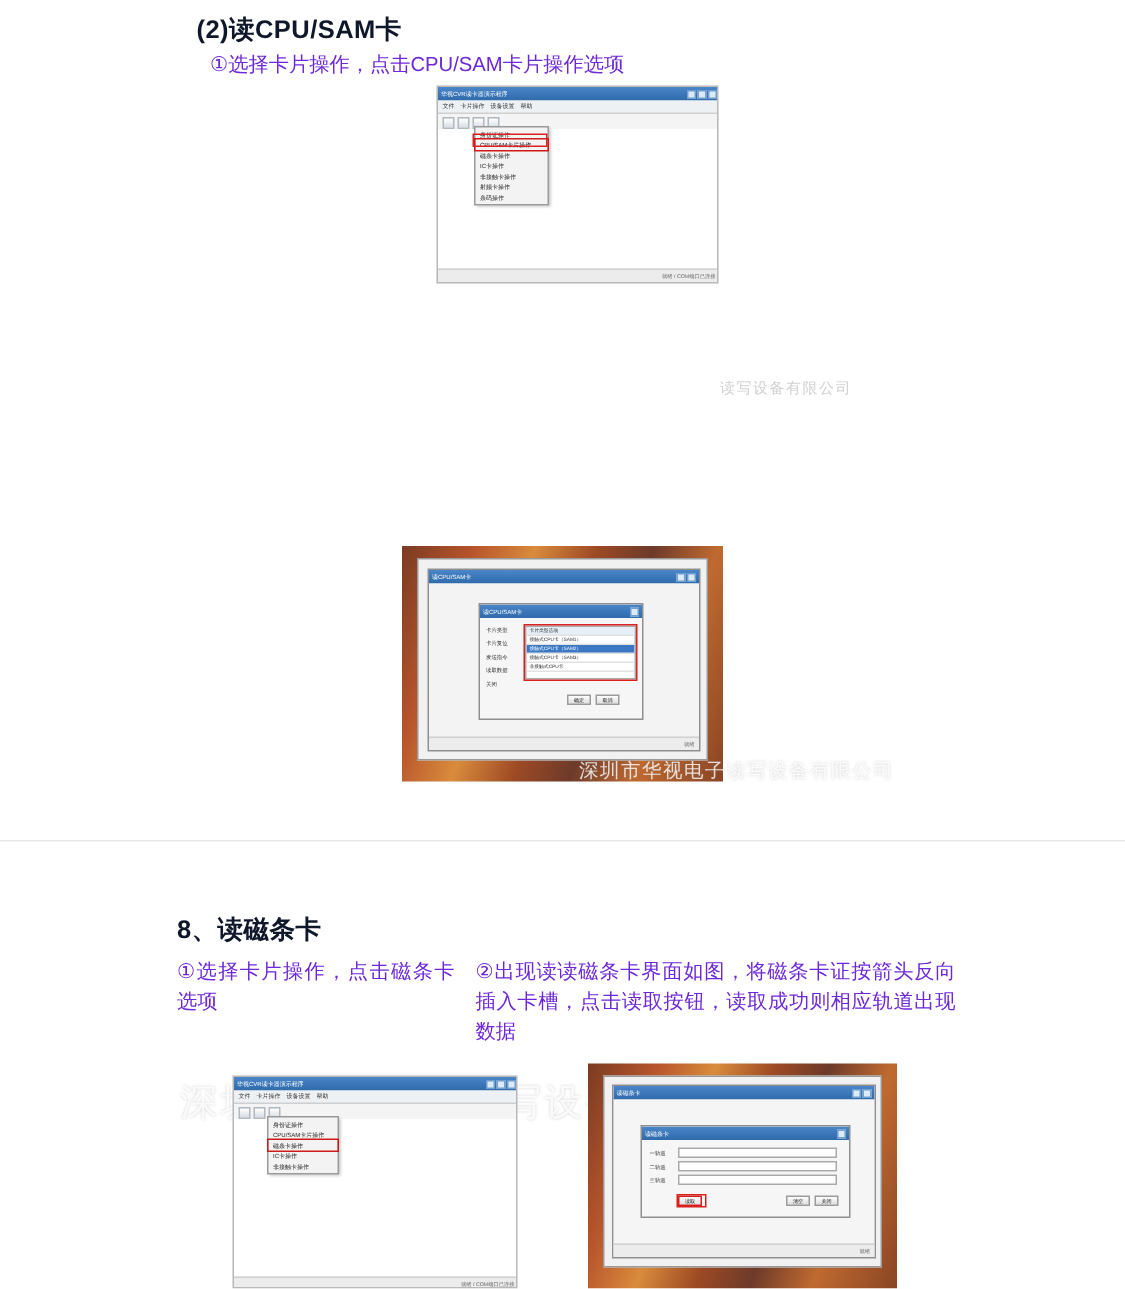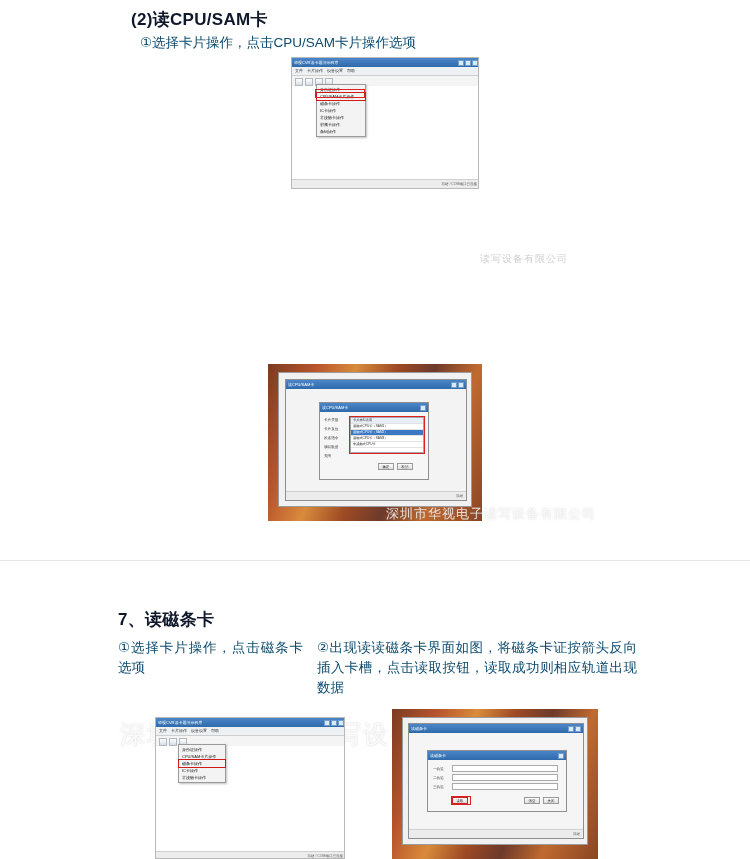--- a/index.html
+++ b/index.html
@@ -31,21 +31,21 @@
     white-space: nowrap;
   }
   #heading-cpu { left: 131px; top: 8px; }
   #heading-mag { left: 118px; top: 608px; }
 
   
   .para {
     position: absolute;
     font-size: 13.5px;
     line-height: 20px;
-    color: #0c4a6e;
+    color: #6d28d9;
     text-align: justify;
   }
   #para-cpu-1 { left: 140px; top: 33px; width: 420px; }
   #para-cpu-2 { left: 118px; top: 200px; width: 520px; }
   #para-mag-1 { left: 118px; top: 638px; width: 185px; }
   #para-mag-2 { left: 317px; top: 638px; width: 320px; }
 
   
   .shot {
     position: absolute;
@@ -403,21 +403,21 @@
 
         <div class="statusbar">就绪</div>
       </div>
     </div>
   </div>
 
   <div class="watermark" id="watermark-mid">深圳市华视电子读写设备有限公司</div>
 
   <div class="divider" id="divider-1"></div>
 
-  <div class="section-heading" id="heading-mag">7、读磁条卡</div>
+  <div class="section-heading" id="heading-mag">8、读磁条卡</div>
 
   <div class="para" id="para-mag-2">②出现读读磁条卡界面如图，将磁条卡证按箭头反向插入卡槽，点击读取按钮，读取成功则相应轨道出现数据</div>
 
   <div class="para" id="para-mag-1">①选择卡片操作，点击磁条卡选项</div>
 
   <div class="watermark" id="watermark-low">深圳市华视电子读写设备有限公司</div>
 
   <div class="shot" id="shot-3">
     <div class="win" style="left:0;top:0;width:190px;height:142px;border:none;">
       <div class="win-title">

